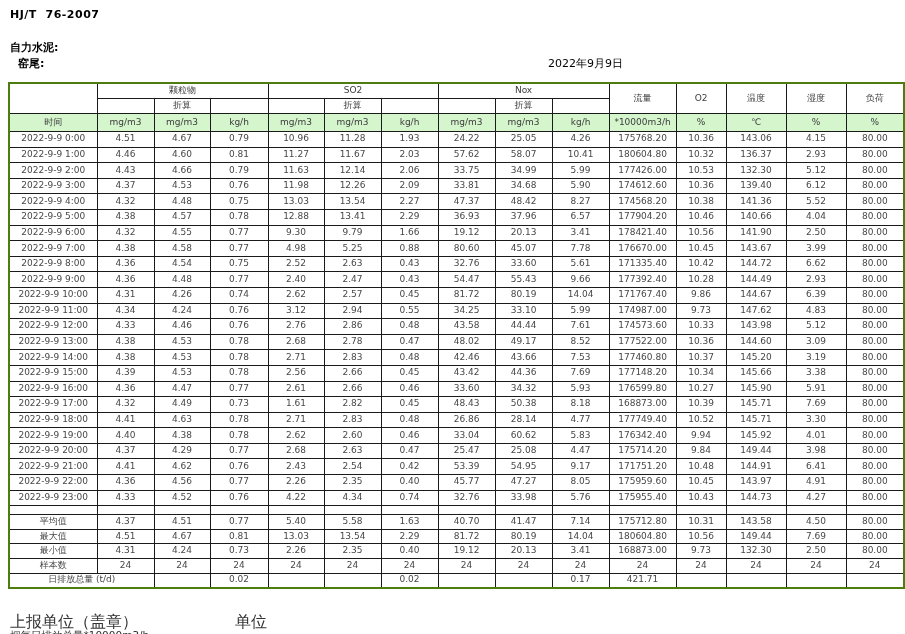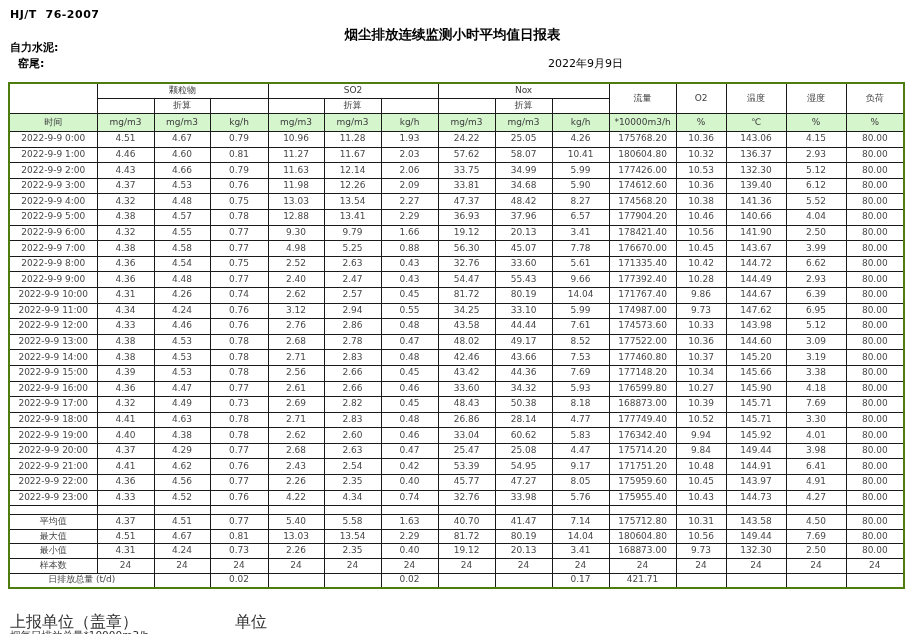--- a/index.html
+++ b/index.html
@@ -22,21 +22,20 @@
   td.label-left{text-align:left;padding-left:2px;}
   .footer-note{position:absolute;left:10px;top:597px;font-size:10.5px;color:#333;margin-top:32px;}
   .footer-line2{position:absolute;left:10px;top:612px;font-size:16px;color:#333;}
   .footer-line2 .unit-word{margin-left:92px;}
 </style>
 </head>
 <body>
 
 <div class="page">
   <div class="std-number">HJ/T  76-2007</div>
-  <div class="report-title">烟尘排放连续监测小时平均值日报表</div>
   <div class="company-label">自力水泥:</div>
   <div class="kiln-label">窑尾:</div>
   <div class="report-date">2022年9月9日</div>
 
   <table class="report">
     <colgroup>
       <col style="width:88px">
         <col style="width:57px">
         <col style="width:56px">
         <col style="width:58px">
@@ -214,21 +213,21 @@
           <td>80.00</td>
         </tr>
         <tr>
           <td>2022-9-9 7:00</td>
           <td>4.38</td>
           <td>4.58</td>
           <td>0.77</td>
           <td>4.98</td>
           <td>5.25</td>
           <td>0.88</td>
-          <td>56.30</td>
+          <td>80.60</td>
           <td>45.07</td>
           <td>7.78</td>
           <td>176670.00</td>
           <td>10.45</td>
           <td>143.67</td>
           <td>3.99</td>
           <td>80.00</td>
         </tr>
         <tr>
           <td>2022-9-9 8:00</td>
@@ -288,21 +287,21 @@
           <td>0.76</td>
           <td>3.12</td>
           <td>2.94</td>
           <td>0.55</td>
           <td>34.25</td>
           <td>33.10</td>
           <td>5.99</td>
           <td>174987.00</td>
           <td>9.73</td>
           <td>147.62</td>
-          <td>6.95</td>
+          <td>4.83</td>
           <td>80.00</td>
         </tr>
         <tr>
           <td>2022-9-9 12:00</td>
           <td>4.33</td>
           <td>4.46</td>
           <td>0.76</td>
           <td>2.76</td>
           <td>2.86</td>
           <td>0.48</td>
@@ -373,29 +372,29 @@
           <td>0.77</td>
           <td>2.61</td>
           <td>2.66</td>
           <td>0.46</td>
           <td>33.60</td>
           <td>34.32</td>
           <td>5.93</td>
           <td>176599.80</td>
           <td>10.27</td>
           <td>145.90</td>
-          <td>4.18</td>
+          <td>5.91</td>
           <td>80.00</td>
         </tr>
         <tr>
           <td>2022-9-9 17:00</td>
           <td>4.32</td>
           <td>4.49</td>
           <td>0.73</td>
-          <td>2.69</td>
+          <td>1.61</td>
           <td>2.82</td>
           <td>0.45</td>
           <td>48.43</td>
           <td>50.38</td>
           <td>8.18</td>
           <td>168873.00</td>
           <td>10.39</td>
           <td>145.71</td>
           <td>7.69</td>
           <td>80.00</td>

